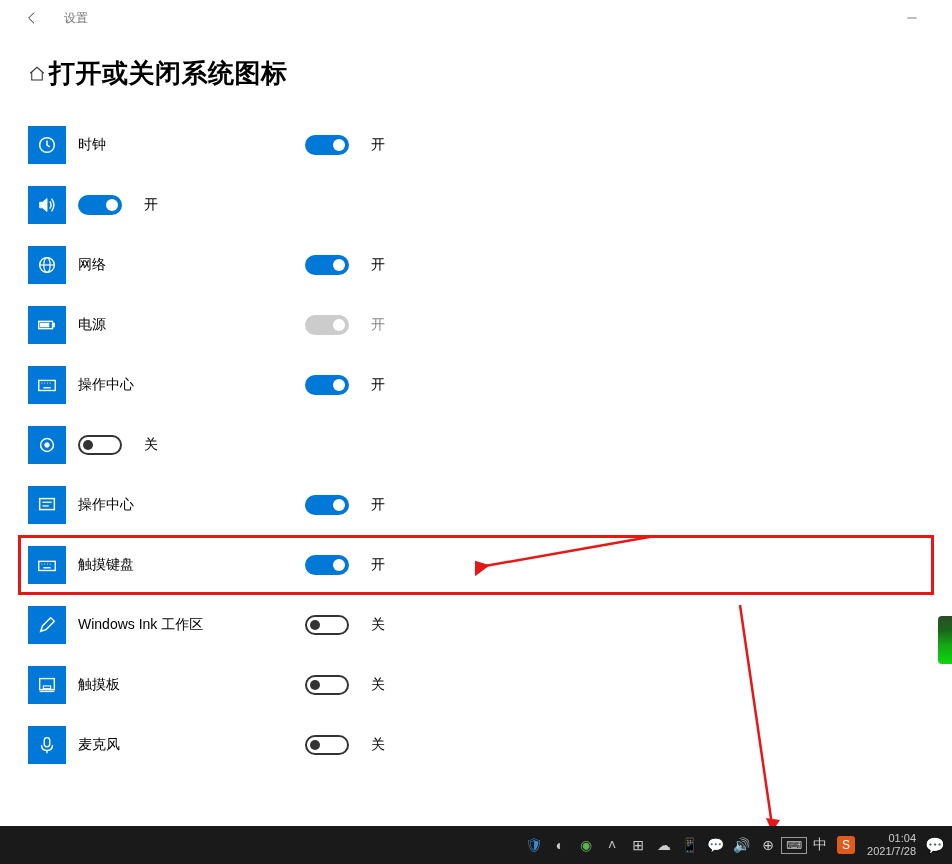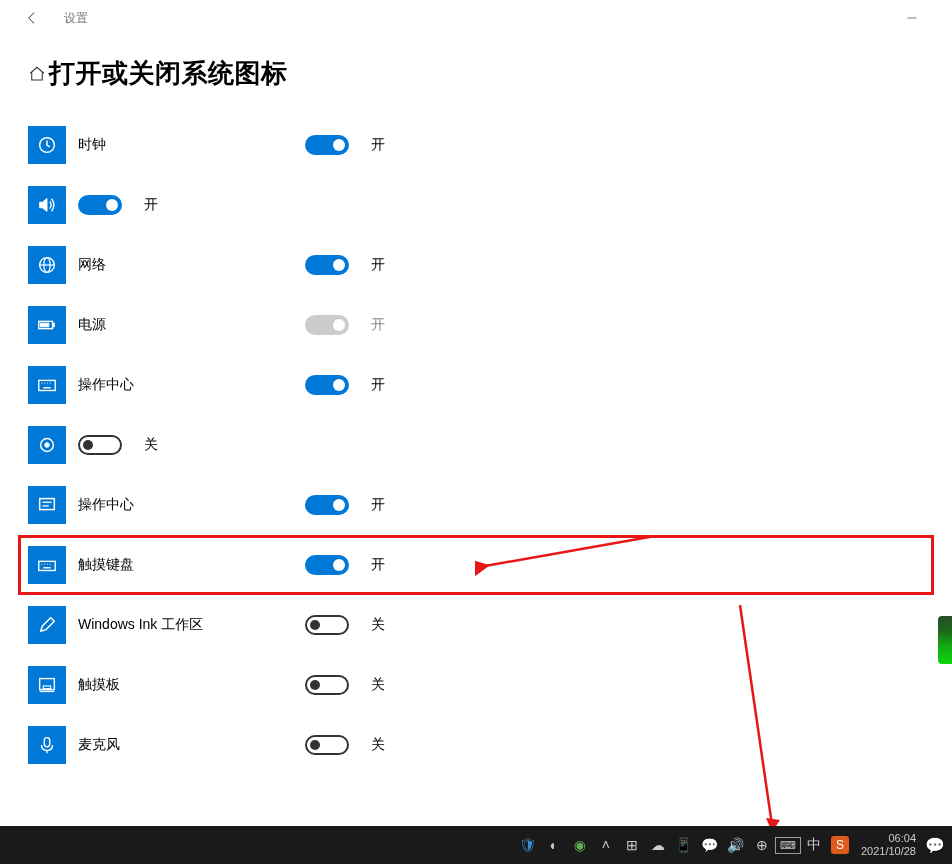--- a/index.html
+++ b/index.html
@@ -442,17 +442,17 @@
     <div class="tray-icon tray-green">💬</div>
     <div class="tray-icon tray-white">🔊</div>
     <div class="tray-icon tray-white">⊕</div>
     <div class="tray-icon">
         <span class="ime-box">⌨</span>
       </div>
     <div class="tray-icon tray-white">中</div>
     <div class="tray-icon tray-orange">S</div>
   </div>
   <div class="clock-area">
-    <span>06:04</span>
-    <span>2021/10/28</span>
+    <span>01:04</span>
+    <span>2021/7/28</span>
   </div>
   <div class="tray-icon notif-icon">💬</div>
 </div>
 
 </body></html>

